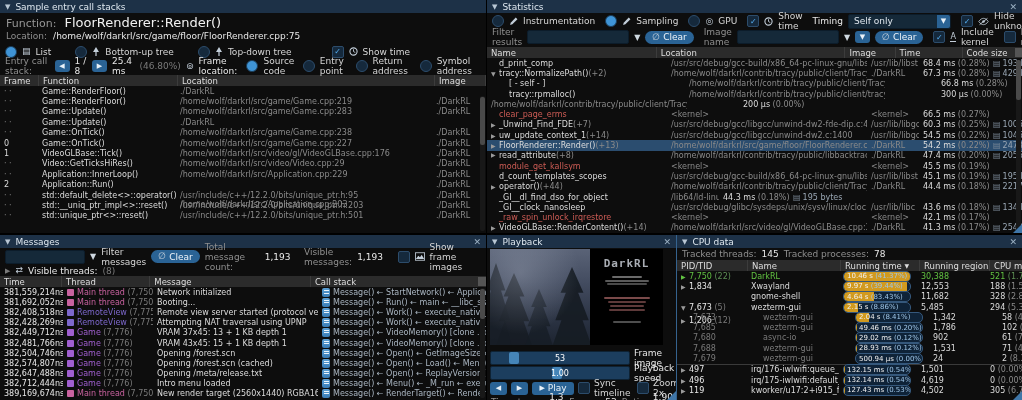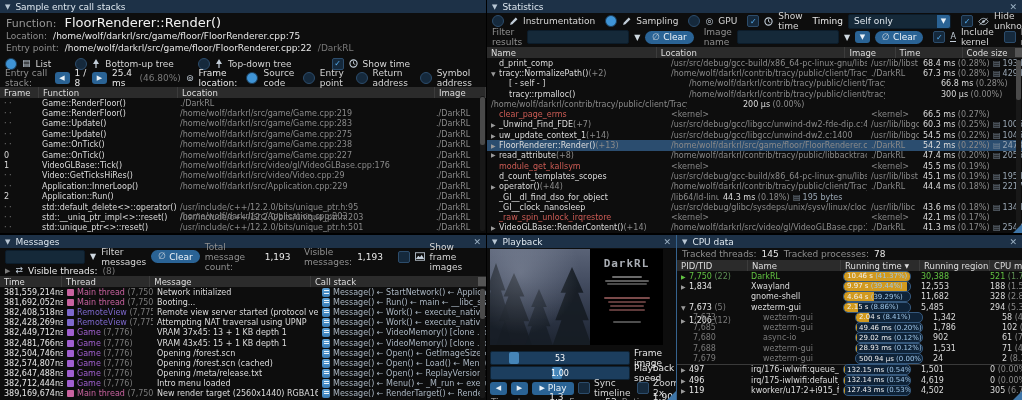--- a/index.html
+++ b/index.html
@@ -98,25 +98,20 @@
       <span>Sample entry call stacks</span>
     </header>
     <div class="fn-line">
       <span class="fn-lbl">Function:</span>
       <span class="fn-name">FloorRenderer::Render()</span>
     </div>
     <div class="meta">
       <span class="lbl">Location:</span>
       <span class="val">/home/wolf/darkrl/src/game/floor/FloorRenderer.cpp:75</span>
     </div>
-    <div class="meta">
-      <span class="lbl">Entry point:</span>
-      <span class="val">/home/wolf/darkrl/src/game/floor/FloorRenderer.cpp:22</span>
-      <span class="dim">/DarkRL</span>
-    </div>
     <div class="row" style="height:15px;margin-top:2px">
       <span class="rad on"></span>
       <span class="icn">▤</span>
       <span>List</span>
       <span style="width:14px"></span>
       <span class="rad"></span>
       <svg class="ic" width="8" height="9" viewBox="0 0 8 9">
           <path d="M4 0L7 5H1z M3.4 5h1.2v4H3.4z" fill="#c3ced9"></path>
         </svg>
       <span>Bottom-up tree</span>
@@ -172,21 +167,20 @@
         </div>
         <div class="tr" style="height: 10.4px;">
           <div class="dim" style="width: 30px;">· ·</div>
           <div class="fnc" style="width: 130px;">Game::Update()</div>
           <div class="loc" style="width: 248px;">/home/wolf/darkrl/src/game/Game.cpp:283</div>
           <div class="imgc" style="width: 60px;">./DarkRL</div>
         </div>
         <div class="tr" style="height: 10.4px;">
           <div class="dim" style="width: 30px;">· ·</div>
           <div class="fnc" style="width: 130px;">Game::Update()</div>
-          <div class="loc" style="width: 248px;">/home/wolf/darkrl/src/game/Game.cpp:275</div>
           <div class="imgc" style="width: 60px;">./DarkRL</div>
         </div>
         <div class="tr" style="height: 10.4px;">
           <div class="dim" style="width: 30px;">· ·</div>
           <div class="fnc" style="width: 130px;">Game::OnTick()</div>
           <div class="loc" style="width: 248px;">/home/wolf/darkrl/src/game/Game.cpp:238</div>
           <div class="imgc" style="width: 60px;">./DarkRL</div>
         </div>
         <div class="tr" style="height: 10.4px;">
           <div class="fnc" style="width: 30px;">0</div>
@@ -813,21 +807,21 @@
         <div class="tr" style="height: 10.3px;">
           <div style="width: 62px; display: flex; align-items: center; margin-top: 48px;">
             <span class="arrow" style="color: rgb(154, 154, 154);">▶</span>
             <span class="val">1,206</span>
             <span class="dim">&nbsp;(12)</span>
           </div>
           <div class="fnc" style="width: 84px;">gnome-shell</div>
           <div style="width: 70px;">
             <span class="pill2">
               <span class="bar" style="width: 45%;"></span>
-              <span class="t">4.64 s <span class="p2">(39.29%)</span></span>
+              <span class="t">4.64 s <span class="p2">(83.43%)</span></span>
             </span>
           </div>
           <div class="fnc" style="width: 61px;">11,682</div>
           <div style="width: 66px;"><span class="fnc">328</span><span class="pct">&nbsp;(2.81%)</span></div>
         </div>
         <div class="tr" style="height: 10.3px;">
           <div style="width: 62px; display: flex; align-items: center;">
             <span class="arrow" style="color: rgb(154, 154, 154);">▼</span>
             <span class="val">7,673</span>
             <span class="dim">&nbsp;(5)</span>

